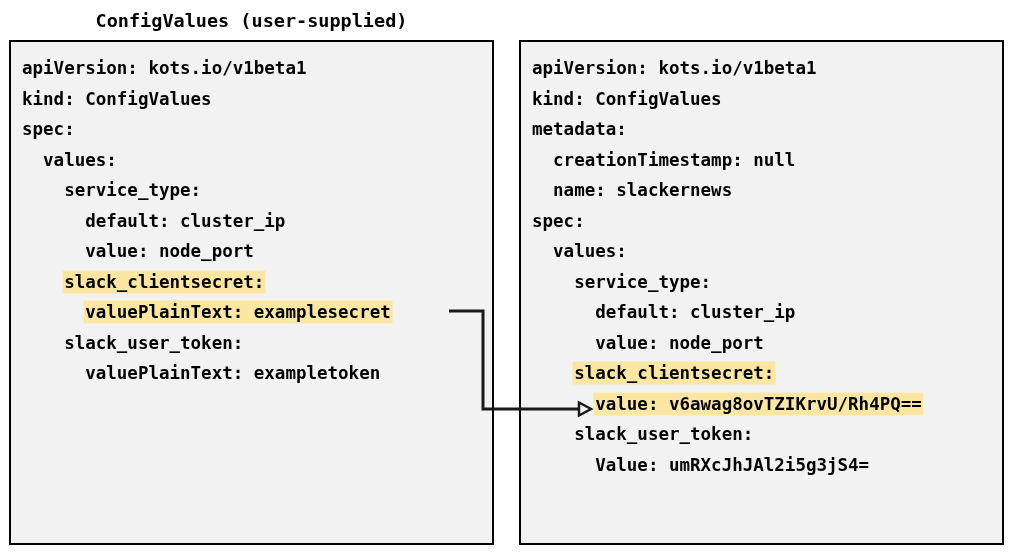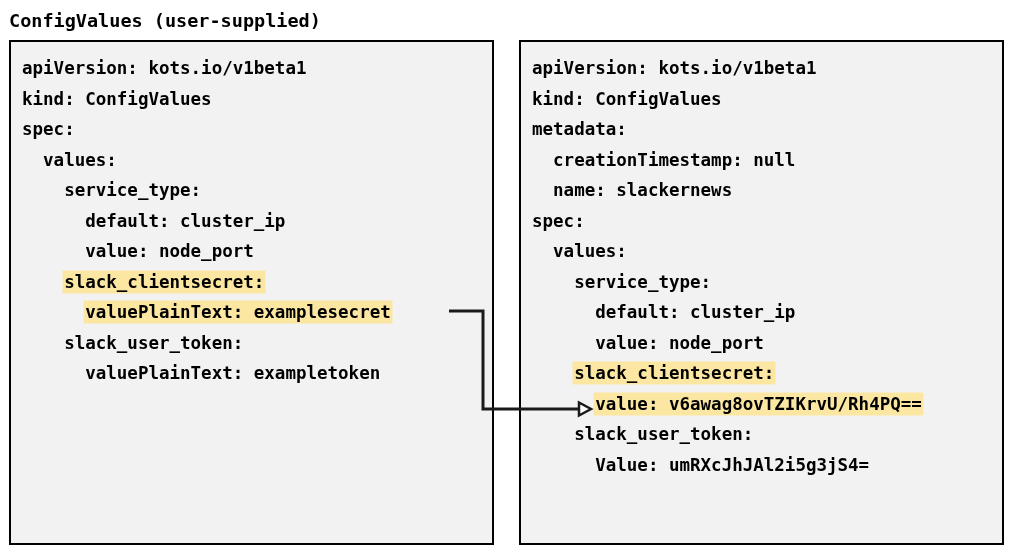--- a/index.html
+++ b/index.html
@@ -24,21 +24,21 @@
   }
 
   
   .panel-title {
     position: absolute;
     font-family: "DejaVu Sans Mono", "Liberation Mono", monospace;
     font-size: 18.5px;
     font-weight: bold;
     color: #000000;
     letter-spacing: 0px;
-    text-align: left;
+    text-align: center;
     white-space: nowrap;
     line-height: 22px;
   }
   #title-left  { left: 9px;   top: 10px; width: 485px; }
   #title-right { left: 519px; top: 10px; width: 485px; }
 
   
   .code-panel {
     position: absolute;
     background: #f2f2f2;

